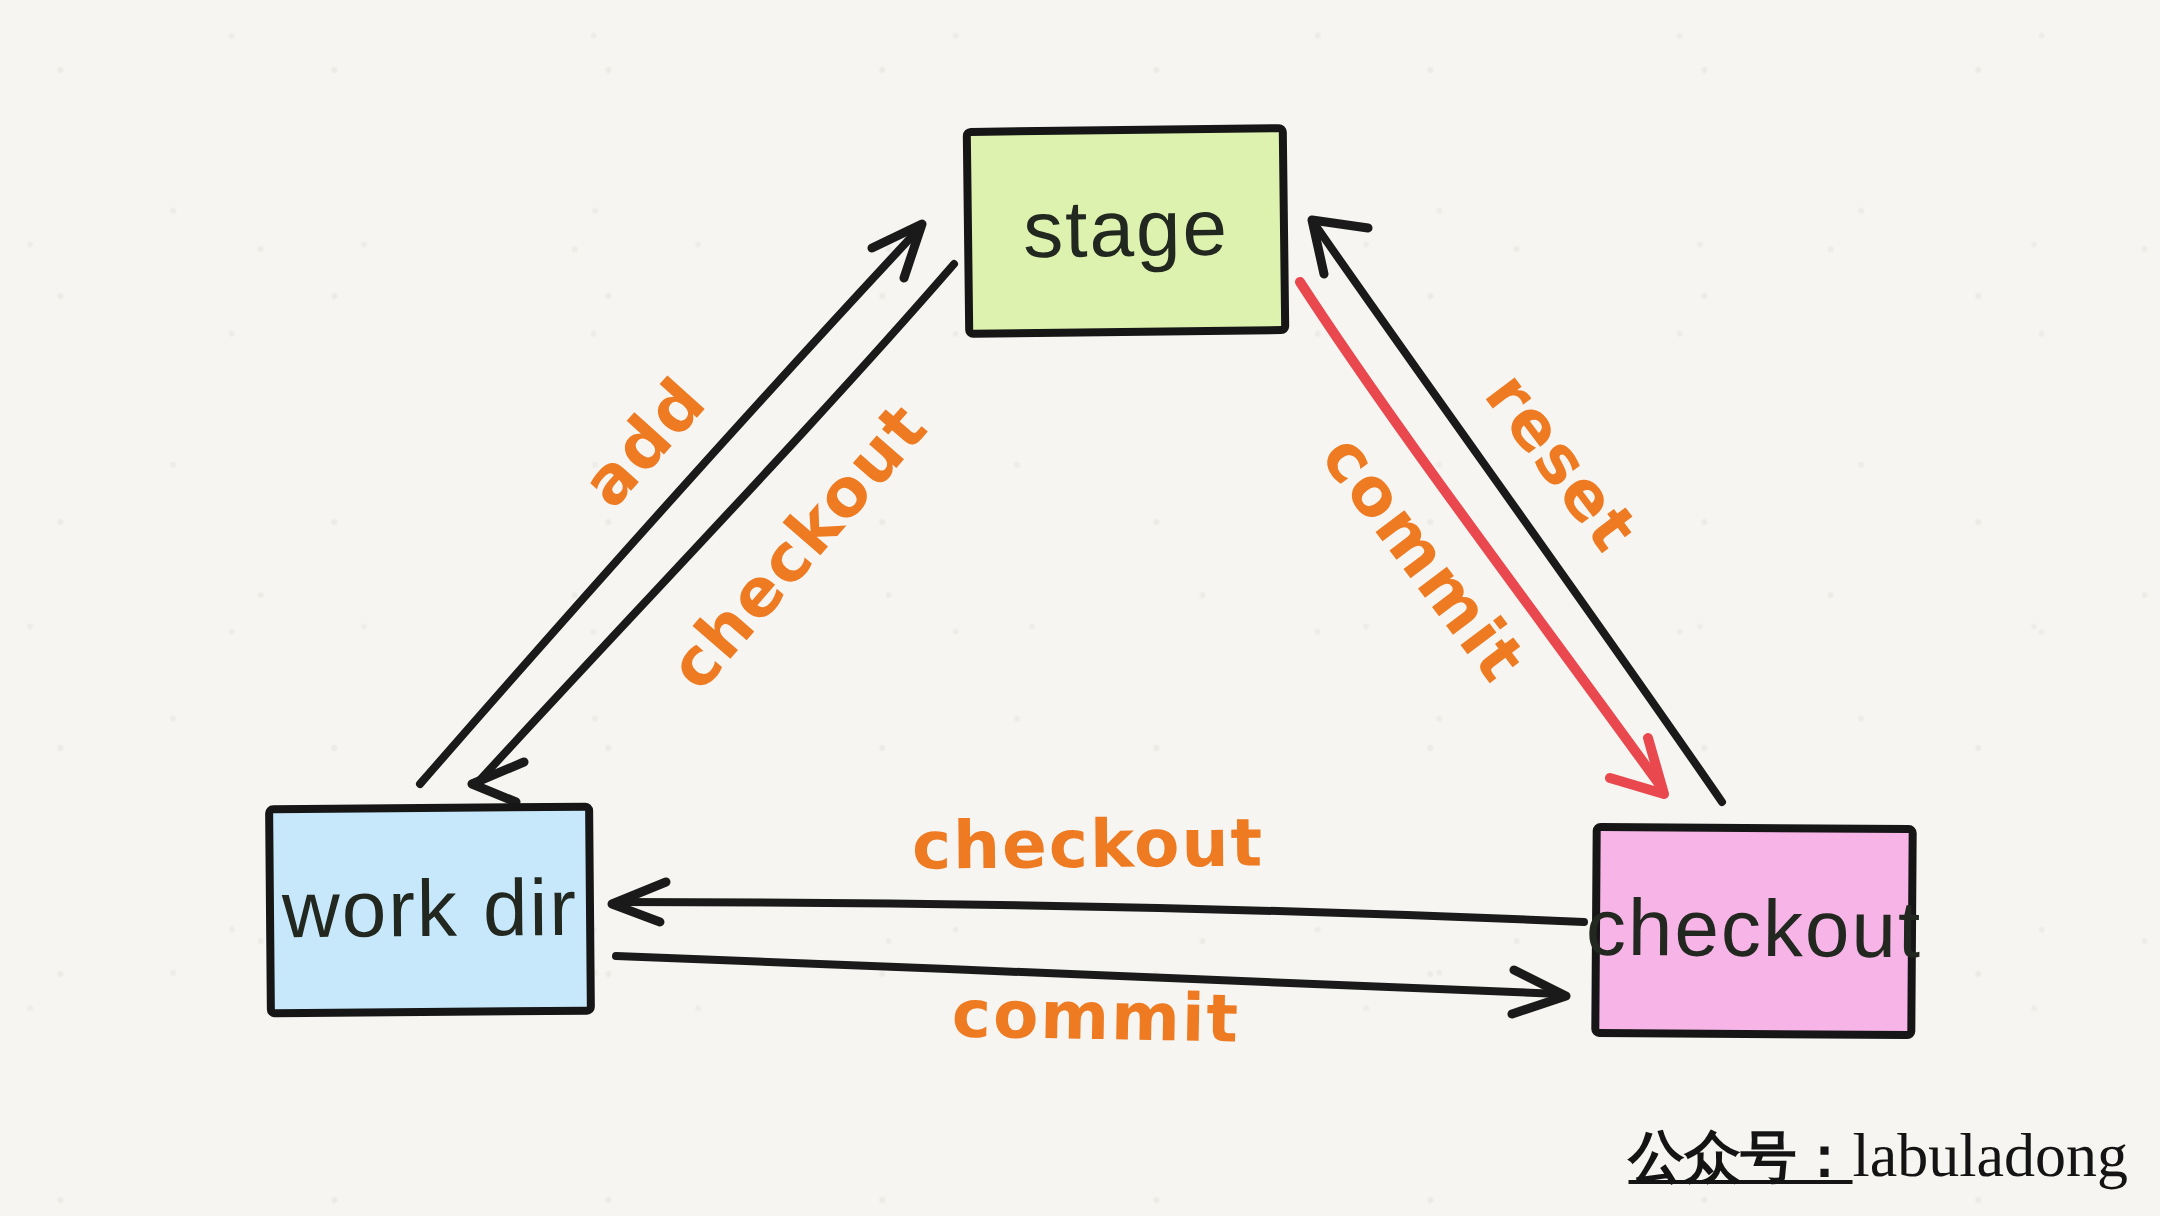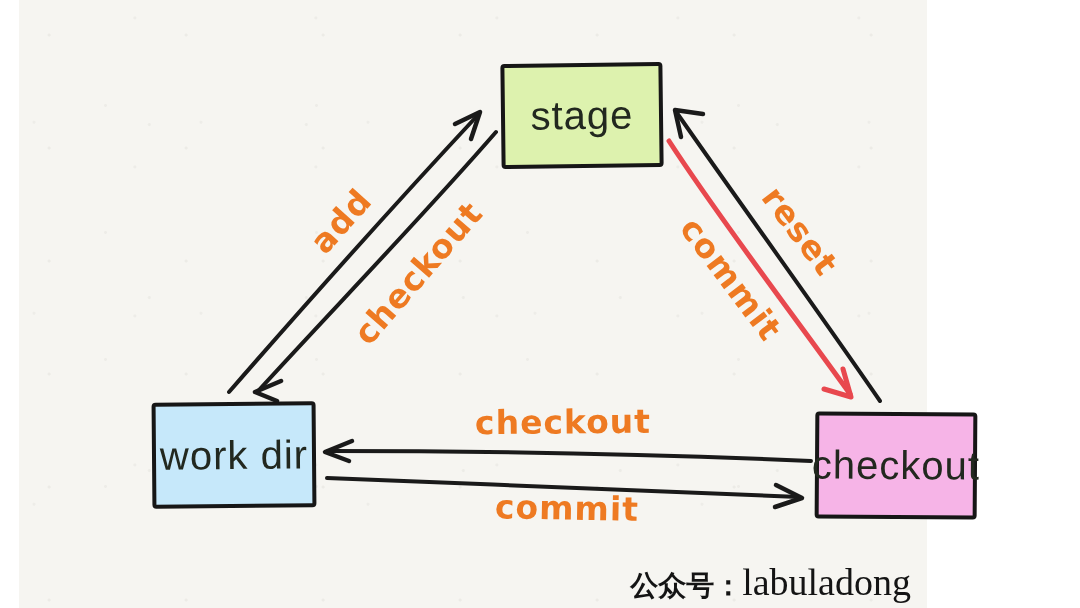--- a/index.html
+++ b/index.html
@@ -5,30 +5,29 @@
   html, body {
     margin: 0; padding: 0;
   }
   body {
     width: 1080px; height: 608px;
     font-family: "Liberation Sans", sans-serif;
     overflow: hidden;
   }
   .canvas {
     position: relative;
-    width: 908px; height: 608px;
+    width: 1080px; height: 608px;
     background-color: #f6f5f1;
     background-image:
       radial-gradient(circle at 22% 31%, rgba(190,188,180,.18) 0 1px, transparent 2px),
       radial-gradient(circle at 64% 12%, rgba(190,188,180,.15) 0 1px, transparent 2px),
       radial-gradient(circle at 83% 72%, rgba(190,188,180,.16) 0 1px, transparent 2px),
       radial-gradient(circle at 41% 83%, rgba(190,188,180,.15) 0 1px, transparent 2px),
       radial-gradient(circle at 9% 64%, rgba(190,188,180,.14) 0 1px, transparent 2px);
     background-size: 137px 113px, 181px 149px, 157px 173px, 211px 127px, 167px 191px;
-    margin-left: 19px;
   }
   .arrows {
     position: absolute; left: 0; top: 0;
   }
   .arrows path {
     fill: none;
     stroke-linecap: round;
     stroke-linejoin: round;
   }
   .node {
@@ -63,24 +62,25 @@
   .watermark {
     position: absolute;
     right: 16px; top: 560px;
     color: #141414;
     white-space: nowrap;
   }
   .watermark .cn {
     font-family: "Liberation Sans", sans-serif;
     font-weight: 700;
     font-size: 28px;
+    text-decoration: underline;
   }
   .watermark .en {
     font-family: "Liberation Serif", serif;
-    font-size: 38px;
+    font-size: 31px;
   }
 </style>
 </head>
 <body>
 
 <div class="canvas">
 
   <svg class="arrows" width="1080" height="608" viewBox="0 0 1080 608">
 
     <path d="M 210 392 C 285 306, 375 205, 458 116" stroke="#1a1a1a" stroke-width="4"></path>

